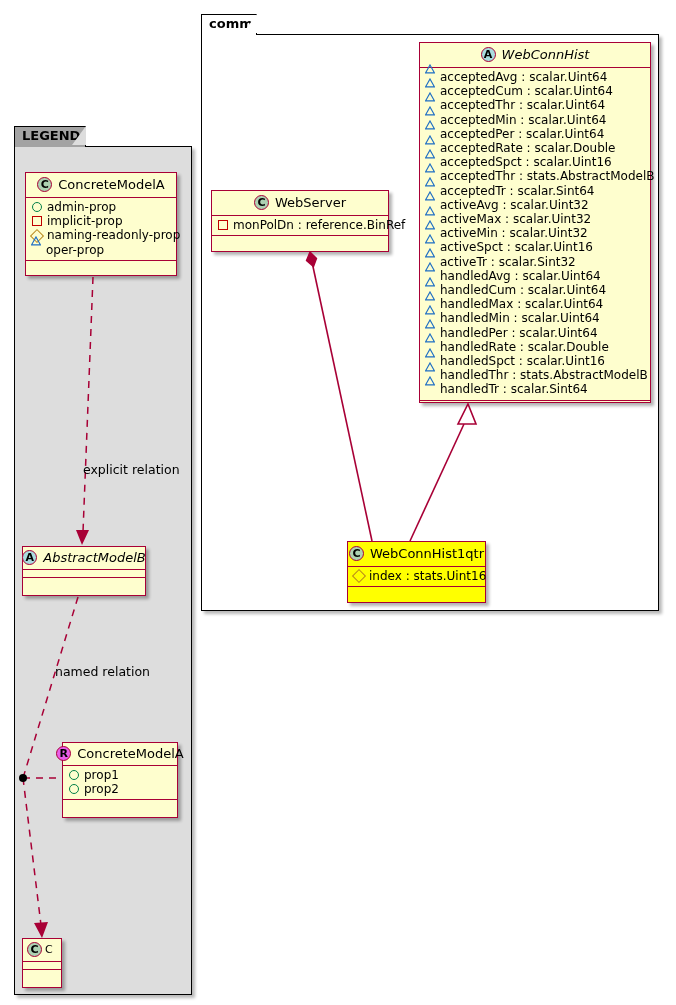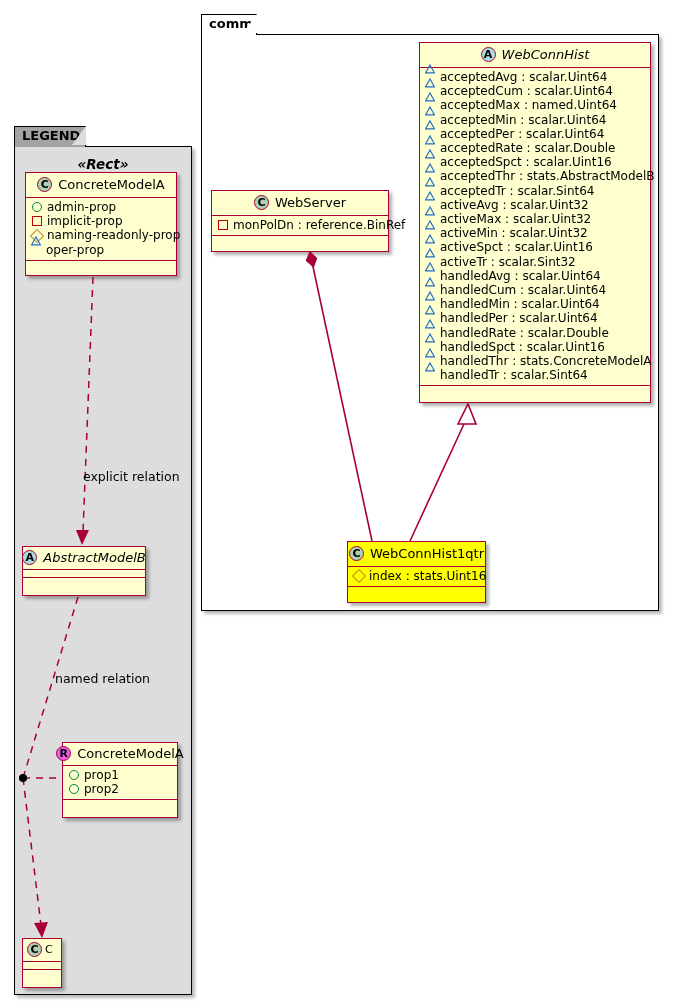--- a/index.html
+++ b/index.html
@@ -85,21 +85,21 @@
   .g-square.red{border-color:#C00000;}
   .g-diamond{width:8px;height:8px;margin-left:1px;border:1.4px solid #B8861B;
              background:transparent;transform:rotate(45deg);}
   .g-tri{width:0;height:0;border-left:5px solid transparent;border-right:5px solid transparent;
          border-bottom:9px solid transparent;position:relative;}
   .g-tri svg{position:absolute;left:-5px;top:-9px;}
 
   svg.overlay{position:absolute;left:0;top:0;width:676px;height:1005px;
               pointer-events:none;overflow:visible;}
   .edge-label{
-    position:absolute;font-size:12.5px;color:#000;white-space:nowrap;margin-top:7px;
+    position:absolute;font-size:12.5px;color:#000;white-space:nowrap;
   }
 </style>
 </head>
 <body>
 
 <div class="canvas">
 
   <div class="pkg">
     <div class="pkg-tab" style="left:201px;top:14px;width:56px;height:21px;">comm</div>
     <div class="pkg-body" style="left:201px;top:34px;width:458px;height:577px;"></div>
@@ -126,21 +126,21 @@
             </svg>
           </span>
           <span>acceptedCum : scalar.Uint64</span>
         </div>
       <div class="attr">
           <span class="g g-tri">
             <svg width="10" height="10">
               <polygon points="5,1 9.4,8.8 0.6,8.8" fill="none" stroke="#1E6FC4" stroke-width="1.2"></polygon>
             </svg>
           </span>
-          <span>acceptedMax : named.Uint64</span>
+          <span>acceptedThr : scalar.Uint64</span>
         </div>
       <div class="attr">
           <span class="g g-tri">
             <svg width="10" height="10">
               <polygon points="5,1 9.4,8.8 0.6,8.8" fill="none" stroke="#1E6FC4" stroke-width="1.2"></polygon>
             </svg>
           </span>
           <span>acceptedMin : scalar.Uint64</span>
         </div>
       <div class="attr">
@@ -238,20 +238,28 @@
             </svg>
           </span>
           <span>handledCum : scalar.Uint64</span>
         </div>
       <div class="attr">
           <span class="g g-tri">
             <svg width="10" height="10">
               <polygon points="5,1 9.4,8.8 0.6,8.8" fill="none" stroke="#1E6FC4" stroke-width="1.2"></polygon>
             </svg>
           </span>
+          <span>handledMax : scalar.Uint64</span>
+        </div>
+      <div class="attr">
+          <span class="g g-tri">
+            <svg width="10" height="10">
+              <polygon points="5,1 9.4,8.8 0.6,8.8" fill="none" stroke="#1E6FC4" stroke-width="1.2"></polygon>
+            </svg>
+          </span>
           <span>handledMin : scalar.Uint64</span>
         </div>
       <div class="attr">
           <span class="g g-tri">
             <svg width="10" height="10">
               <polygon points="5,1 9.4,8.8 0.6,8.8" fill="none" stroke="#1E6FC4" stroke-width="1.2"></polygon>
             </svg>
           </span>
           <span>handledPer : scalar.Uint64</span>
         </div>
@@ -270,21 +278,21 @@
             </svg>
           </span>
           <span>handledSpct : scalar.Uint16</span>
         </div>
       <div class="attr">
           <span class="g g-tri">
             <svg width="10" height="10">
               <polygon points="5,1 9.4,8.8 0.6,8.8" fill="none" stroke="#1E6FC4" stroke-width="1.2"></polygon>
             </svg>
           </span>
-          <span>handledThr : stats.ConcreteModelA</span>
+          <span>handledThr : stats.AbstractModelB</span>
         </div>
       <div class="attr">
           <span class="g g-tri">
             <svg width="10" height="10">
               <polygon points="5,1 9.4,8.8 0.6,8.8" fill="none" stroke="#1E6FC4" stroke-width="1.2"></polygon>
             </svg>
           </span>
           <span>handledTr : scalar.Sint64</span>
         </div>
     </div>
@@ -317,21 +325,20 @@
       </div>
     </div>
     <div class="cls-foot"></div>
   </div>
 
   <div class="pkg pkg-legend">
     <div class="pkg-tab" style="left:14px;top:126px;width:72px;height:21px;">LEGEND</div>
     <div class="pkg-body" style="left:14px;top:146px;width:178px;height:849px;"></div>
   </div>
 
-  <div class="stereotype" style="left:14px;top:156px;width:178px;">«Rect»</div>
 
   <div class="cls" style="left:25px;top:172px;width:152px;height:104px;">
     <div class="cls-title">
       <span class="badge badge-C">C</span>
       <span>ConcreteModelA</span>
     </div>
     <div class="cls-body">
       <div class="attr">
         <span class="g g-circle"></span>
         <span>admin-prop</span>

